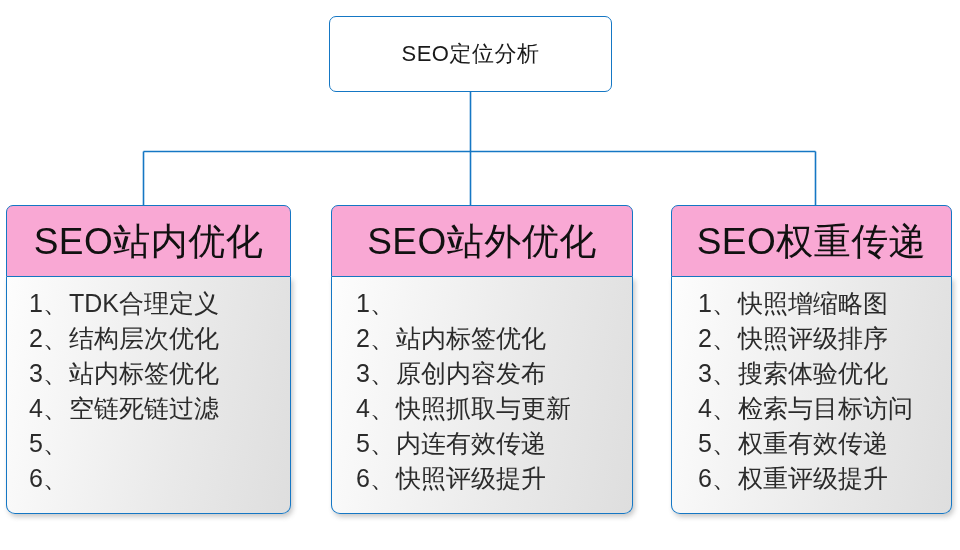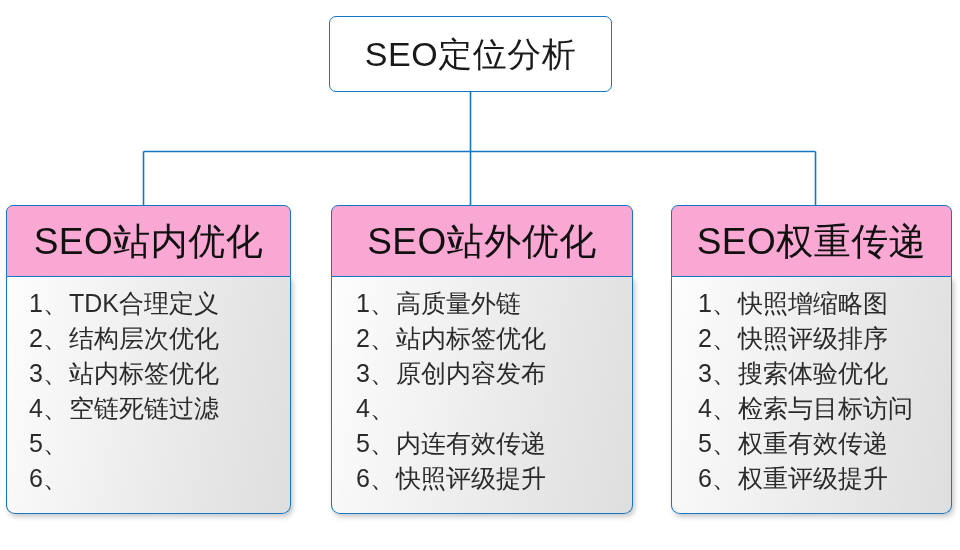--- a/index.html
+++ b/index.html
@@ -39,21 +39,21 @@
     height: 76px;
     box-sizing: border-box;
     border: 1.4px solid #1577c4;
     border-radius: 7px;
     background: #ffffff;
     display: flex;
     align-items: center;
     justify-content: center;
   }
   .root-title {
-    font-size: 34px;
+    font-size: 22px;
     color: #1a1a1a;
     letter-spacing: 0.5px;
     line-height: 1;
     white-space: nowrap;
   }
 
   
   .column {
     position: absolute;
     top: 205px;
@@ -171,32 +171,32 @@
   </div>
 
   <div class="column" id="col-2">
     <div class="col-header">
       <span class="col-header-title">SEO站外优化</span>
     </div>
     <div class="col-body">
       <ul class="item-list">
         <li class="item-row">
           <span class="item-num">1、</span>
-          <span class="item-text">高质量外链</span>
         </li>
         <li class="item-row">
           <span class="item-num">2、</span>
           <span class="item-text">站内标签优化</span>
         </li>
         <li class="item-row">
           <span class="item-num">3、</span>
           <span class="item-text">原创内容发布</span>
         </li>
         <li class="item-row">
           <span class="item-num">4、</span>
+          <span class="item-text">快照抓取与更新</span>
         </li>
         <li class="item-row">
           <span class="item-num">5、</span>
           <span class="item-text">内连有效传递</span>
         </li>
         <li class="item-row">
           <span class="item-num">6、</span>
           <span class="item-text">快照评级提升</span>
         </li>
       </ul>

